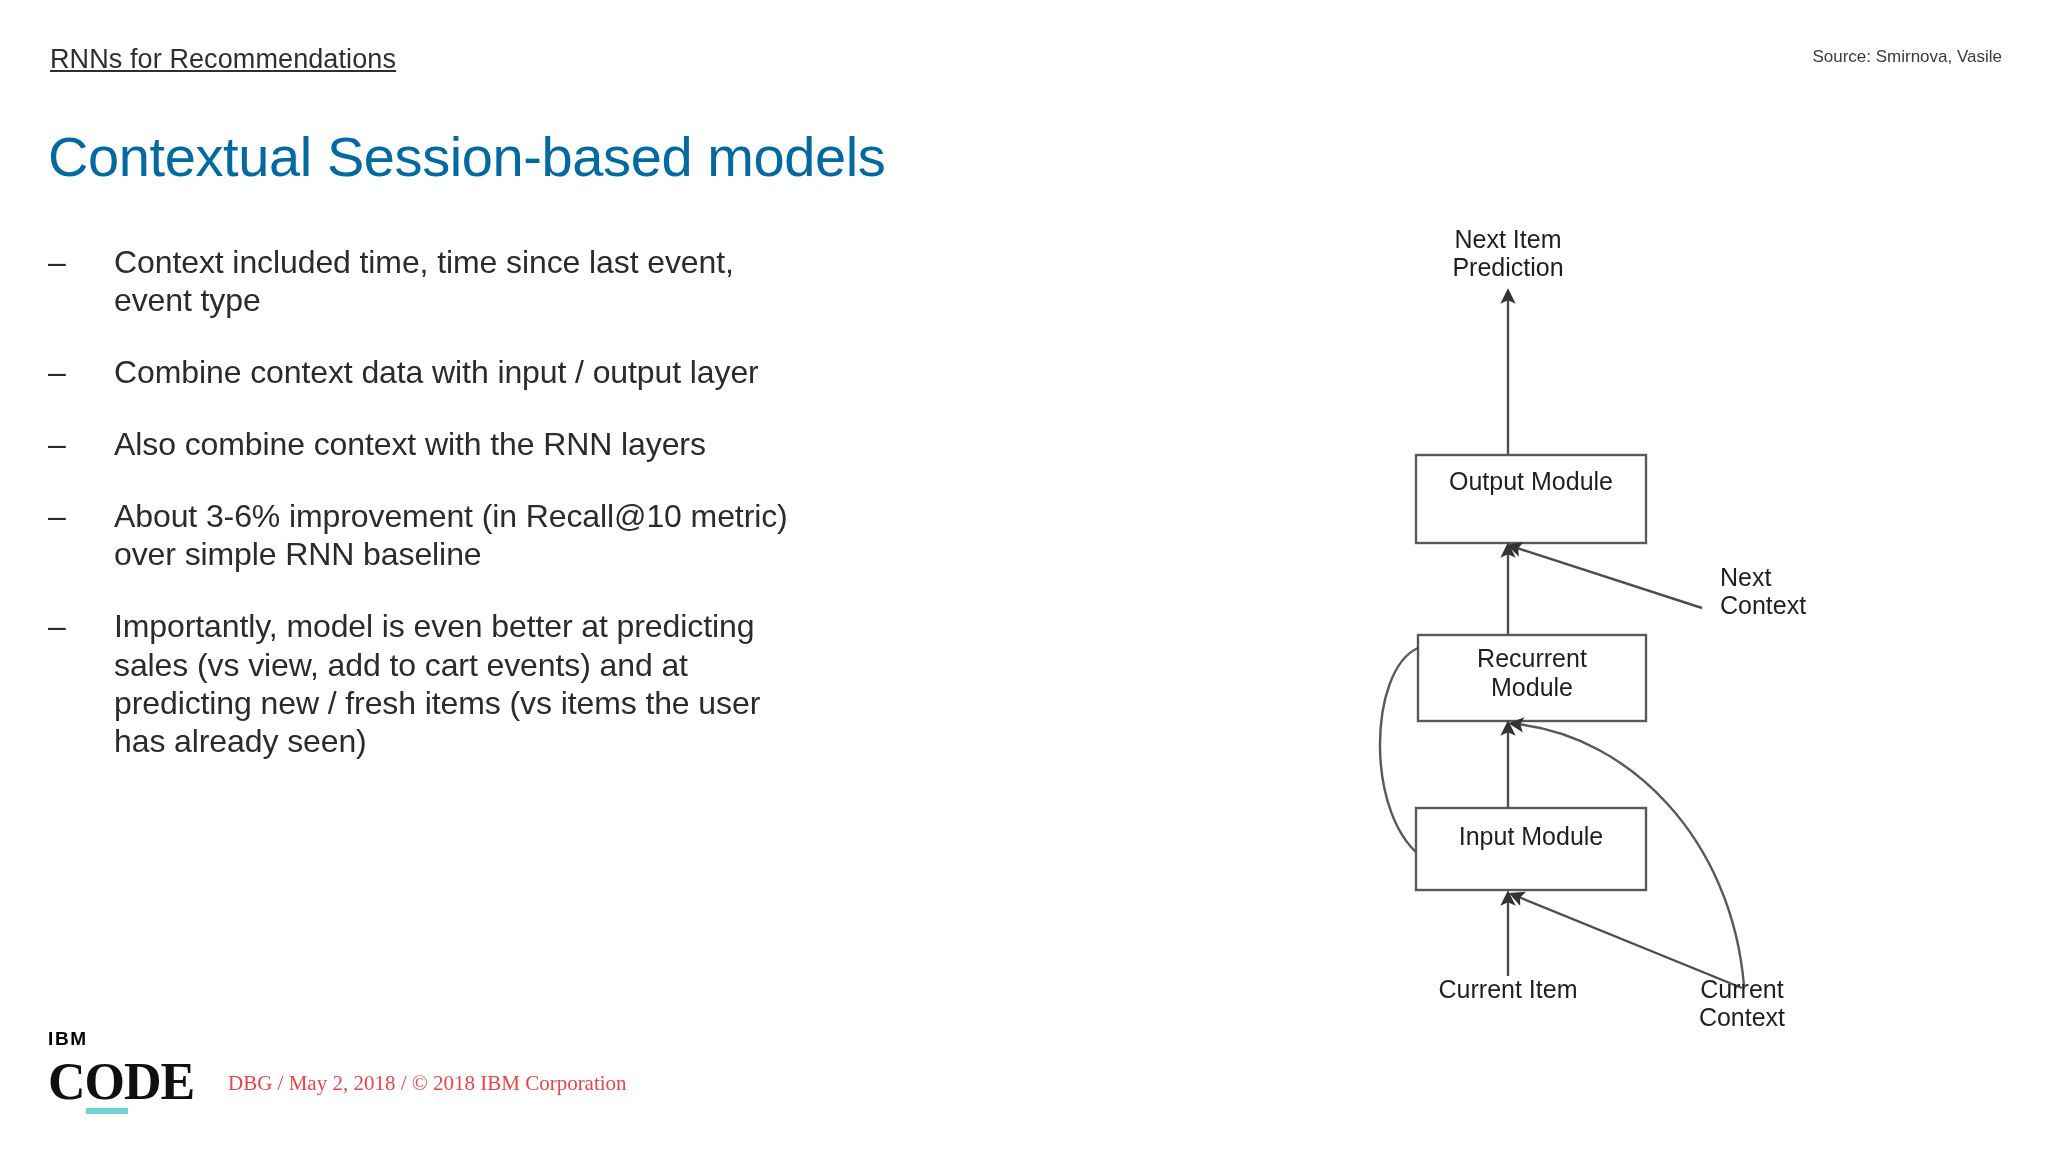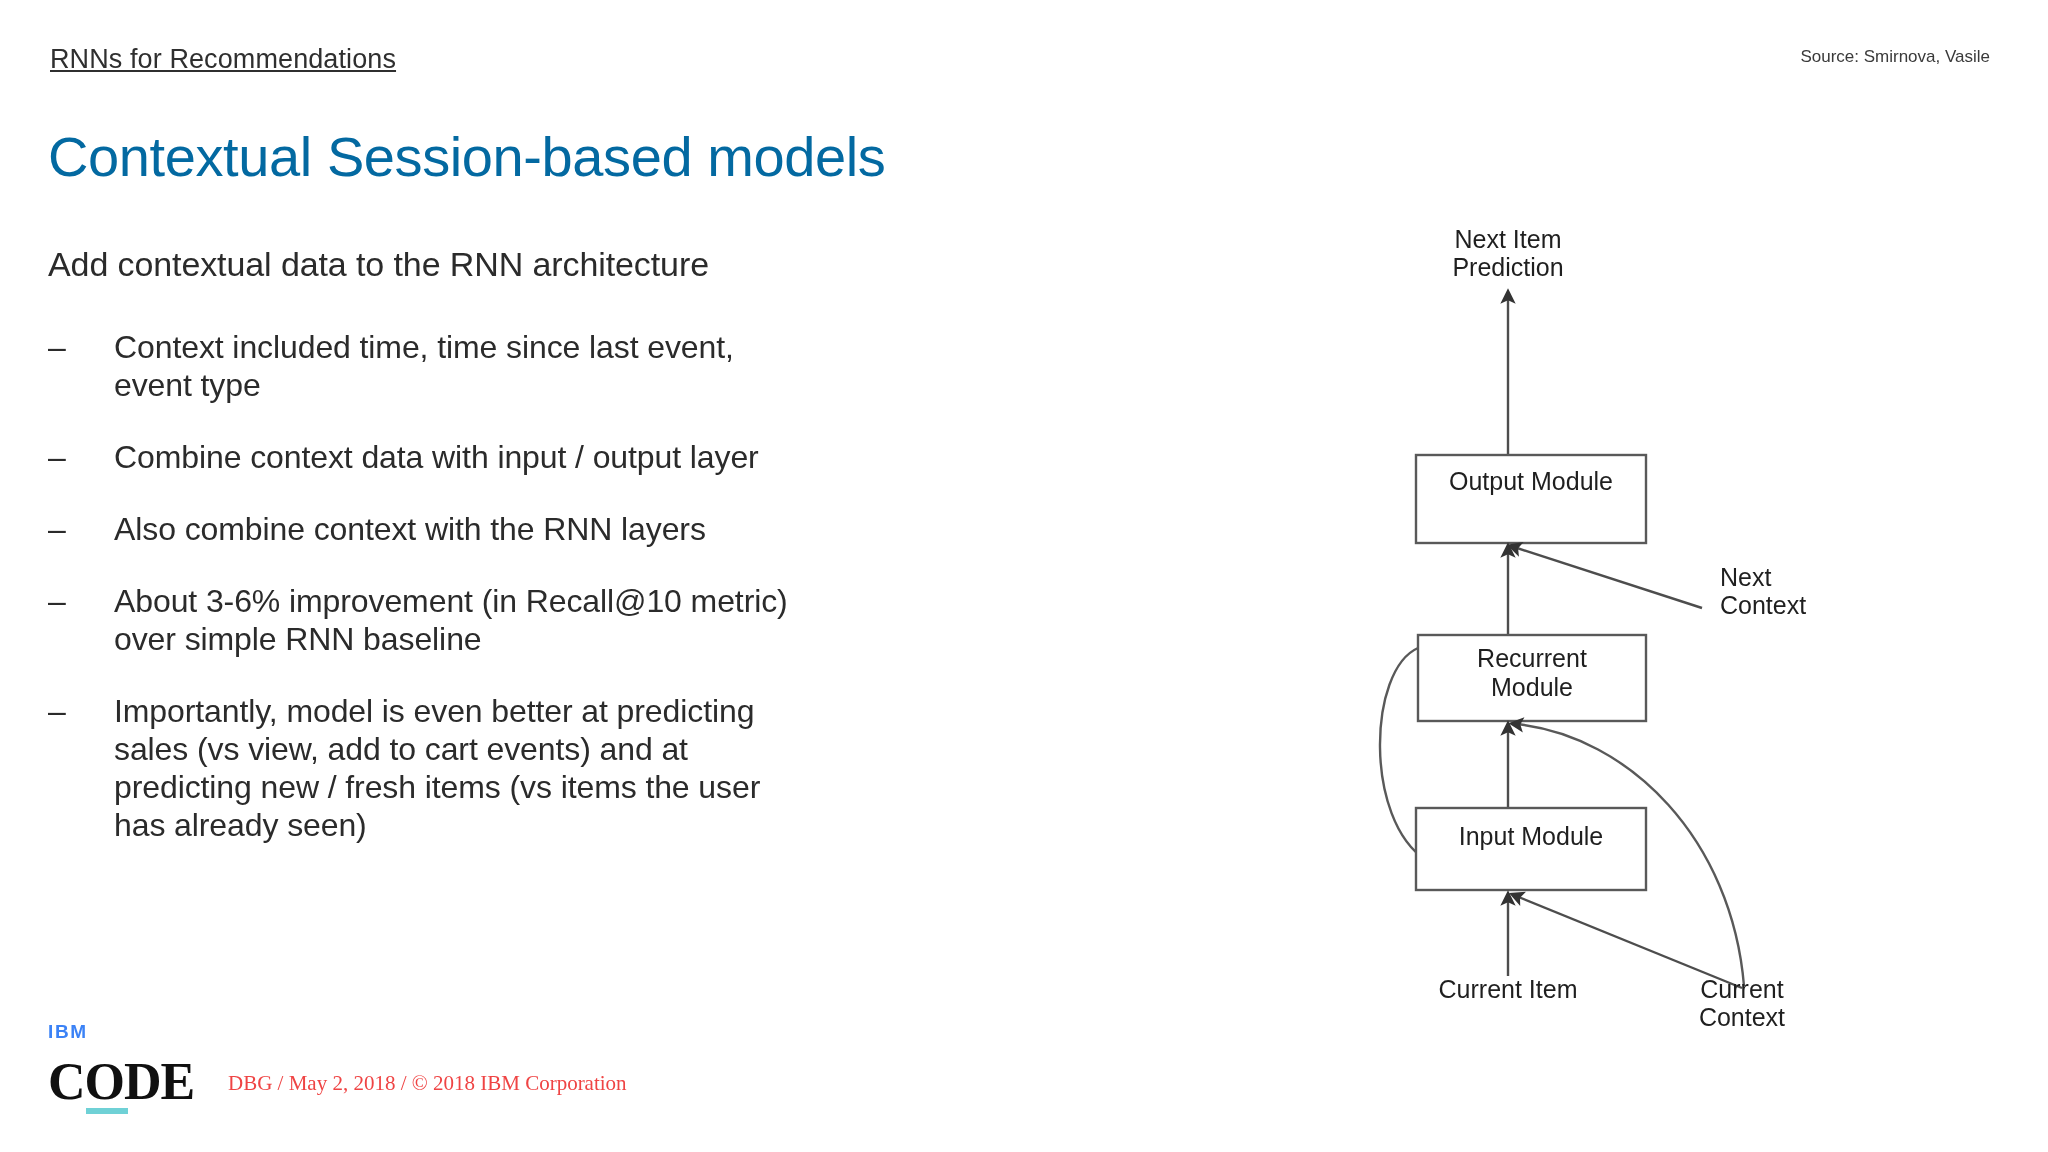--- a/index.html
+++ b/index.html
@@ -43,21 +43,21 @@
     top: 88px;
     font-size: 56px;
     line-height: 1.12;
     font-weight: 400;
     color: #0369a1;
     letter-spacing: -0.4px;
     white-space: nowrap;
   }
   .source-note {
     position: absolute;
-    right: 58px;
+    right: 46px;
     top: 47px;
     font-size: 17px;
     line-height: 1.2;
     font-weight: 400;
     color: #3a3a3a;
     white-space: nowrap;
     text-align: right;
   }
 
   
@@ -153,22 +153,22 @@
   .logo {
     position: relative;
     width: 152px;
     line-height: 1;
     padding-bottom: 10px;
   }
   .logo-ibm {
     font-size: 19px;
     font-weight: 700;
     letter-spacing: 1.6px;
-    color: #3b82f6;
-    margin-bottom: 17px;
+    color: #000000;
+    margin-bottom: 10px;
     font-family: "Liberation Sans", sans-serif;
   }
   .logo-code {
     font-size: 52px;
     font-weight: 700;
     letter-spacing: -1px;
     color: #101010;
     font-family: Liberation Serif, serif;
     line-height: 0.92;
   }
@@ -191,21 +191,20 @@
 </head>
 <body>
 
 <div class="slide">
 
   <div class="eyebrow">RNNs for Recommendations</div>
   <h1 class="slide-title">Contextual Session-based models</h1>
   <div class="source-note">Source: Smirnova, Vasile</div>
 
   <div class="body-col">
-    <p class="lead">Add contextual data to the RNN architecture</p>
 
     <ul class="bullet-list">
       <li class="bullet">
         <span class="bullet-dash">–</span>
         <span class="bullet-text">Context included time, time since last event,
 event type</span>
       </li>
       <li class="bullet">
         <span class="bullet-dash">–</span>
         <span class="bullet-text">Combine context data with input / output layer</span>

